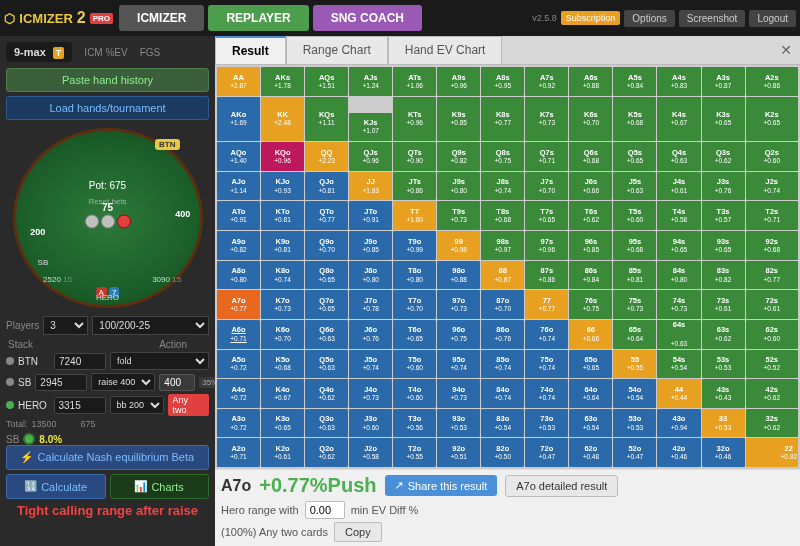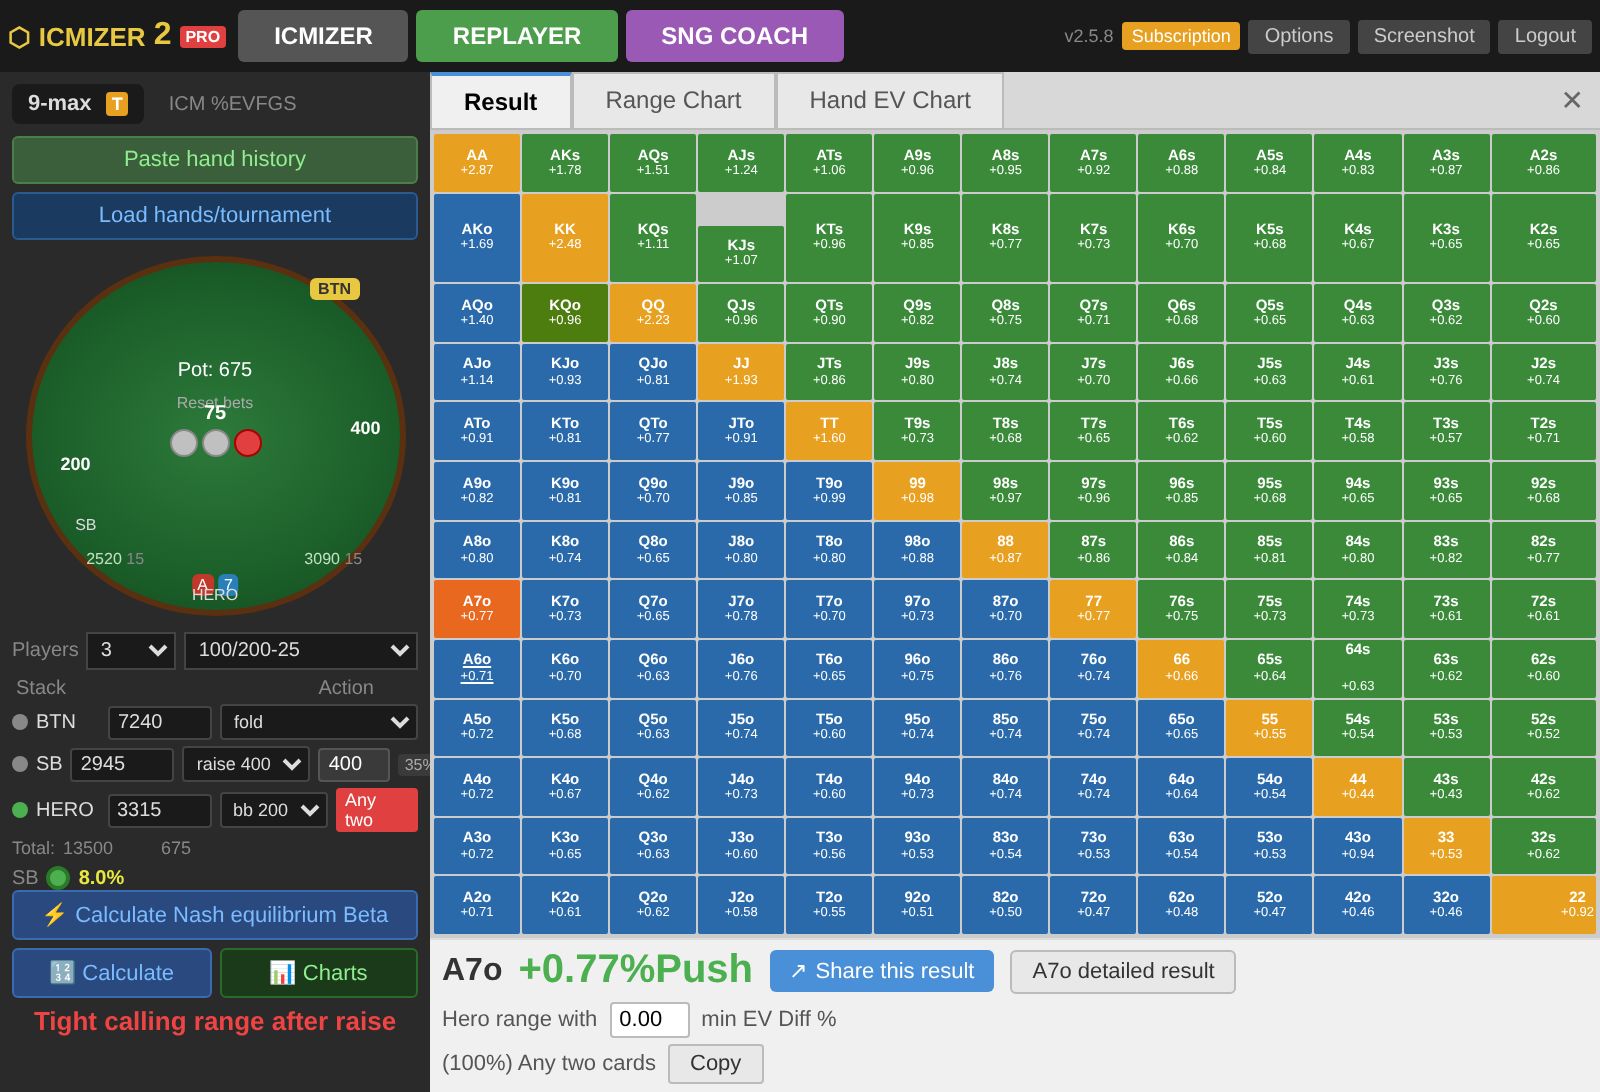--- a/index.html
+++ b/index.html
@@ -23,21 +23,21 @@
     .sub-badge { background: #e8a020; color: white; font-size: 9px; padding: 2px 5px; border-radius: 2px; }
 
     
     #main { display: flex; height: 510px; }
 
     
     #left-panel { width: 215px; background: #2a2a2a; padding: 6px; flex-shrink: 0; }
     .info-row { display: flex; align-items: center; gap: 8px; margin-bottom: 6px; }
     .players-info { background: #1a1a1a; border-radius: 4px; padding: 4px 8px; color: #ddd; font-size: 11px; font-weight: bold; text-align: center; }
     .badge-t { background: #e8a020; color: white; font-size: 9px; padding: 1px 3px; border-radius: 2px; margin-left: 4px; }
-    .ev-fgs { display: flex; color: #888; font-size: 10px; margin-left: 4px; }
+    .ev-fgs { display: flex; gap: 12px; color: #888; font-size: 10px; margin-left: 4px; }
     .action-btn { width: 100%; background: #3a5f3a; color: #90ee90; border: 1px solid #4a7f4a; padding: 5px; font-size: 11px; border-radius: 3px; cursor: pointer; margin-bottom: 4px; }
     .action-btn2 { width: 100%; background: #1a3a5f; color: #7abcff; border: 1px solid #2a5a8f; padding: 5px; font-size: 11px; border-radius: 3px; cursor: pointer; margin-bottom: 8px; }
 
     
     #table-area {
       width: 190px; height: 180px; position: relative; margin: 0 auto;
       background: radial-gradient(ellipse 85% 75% at 50% 50%, #2d7a3a 0%, #1a5c28 60%, #0d3d18 100%);
       border: 3px solid #5a3010; border-radius: 50%; margin-bottom: 8px;
     }
     .pot-label { position: absolute; top: 28%; left: 50%; transform: translateX(-50%); color: #fff; font-size: 10px; text-align: center; }
@@ -369,21 +369,21 @@
           <span class="cell-ev">+0.65</span>
         </div>
         <div class="cell" style="background: rgb(58, 138, 58);">
           <span class="cell-hand">K2s</span>
           <span class="cell-ev">+0.65</span>
         </div>
         <div class="cell" style="background: rgb(42, 106, 170);">
           <span class="cell-hand">AQo</span>
           <span class="cell-ev">+1.40</span>
         </div>
-        <div class="cell" style="background: #4d7c0f;">
+        <div class="cell" style="background: #be185d;">
           <span class="cell-hand">KQo</span>
           <span class="cell-ev">+0.96</span>
         </div>
         <div class="cell" style="background: rgb(232, 160, 32);">
           <span class="cell-hand">QQ</span>
           <span class="cell-ev">+2.23</span>
         </div>
         <div class="cell" style="background: rgb(58, 138, 58);">
           <span class="cell-hand">QJs</span>
           <span class="cell-ev">+0.96</span>

